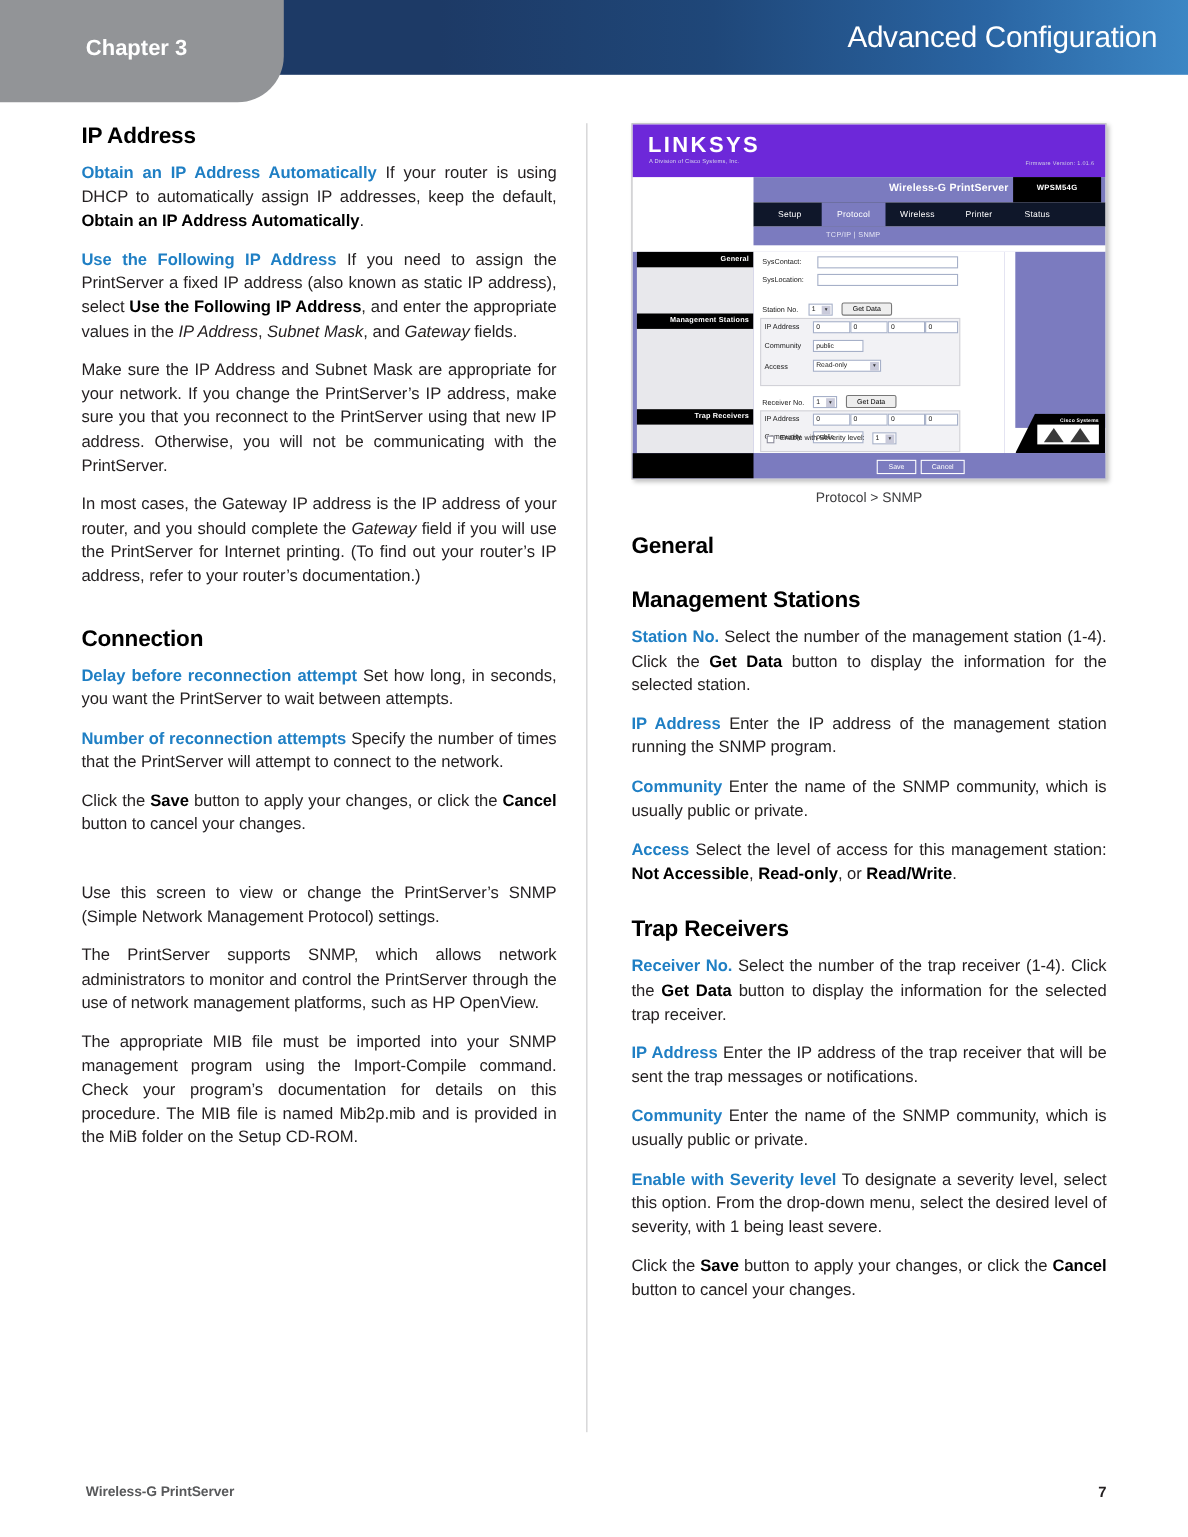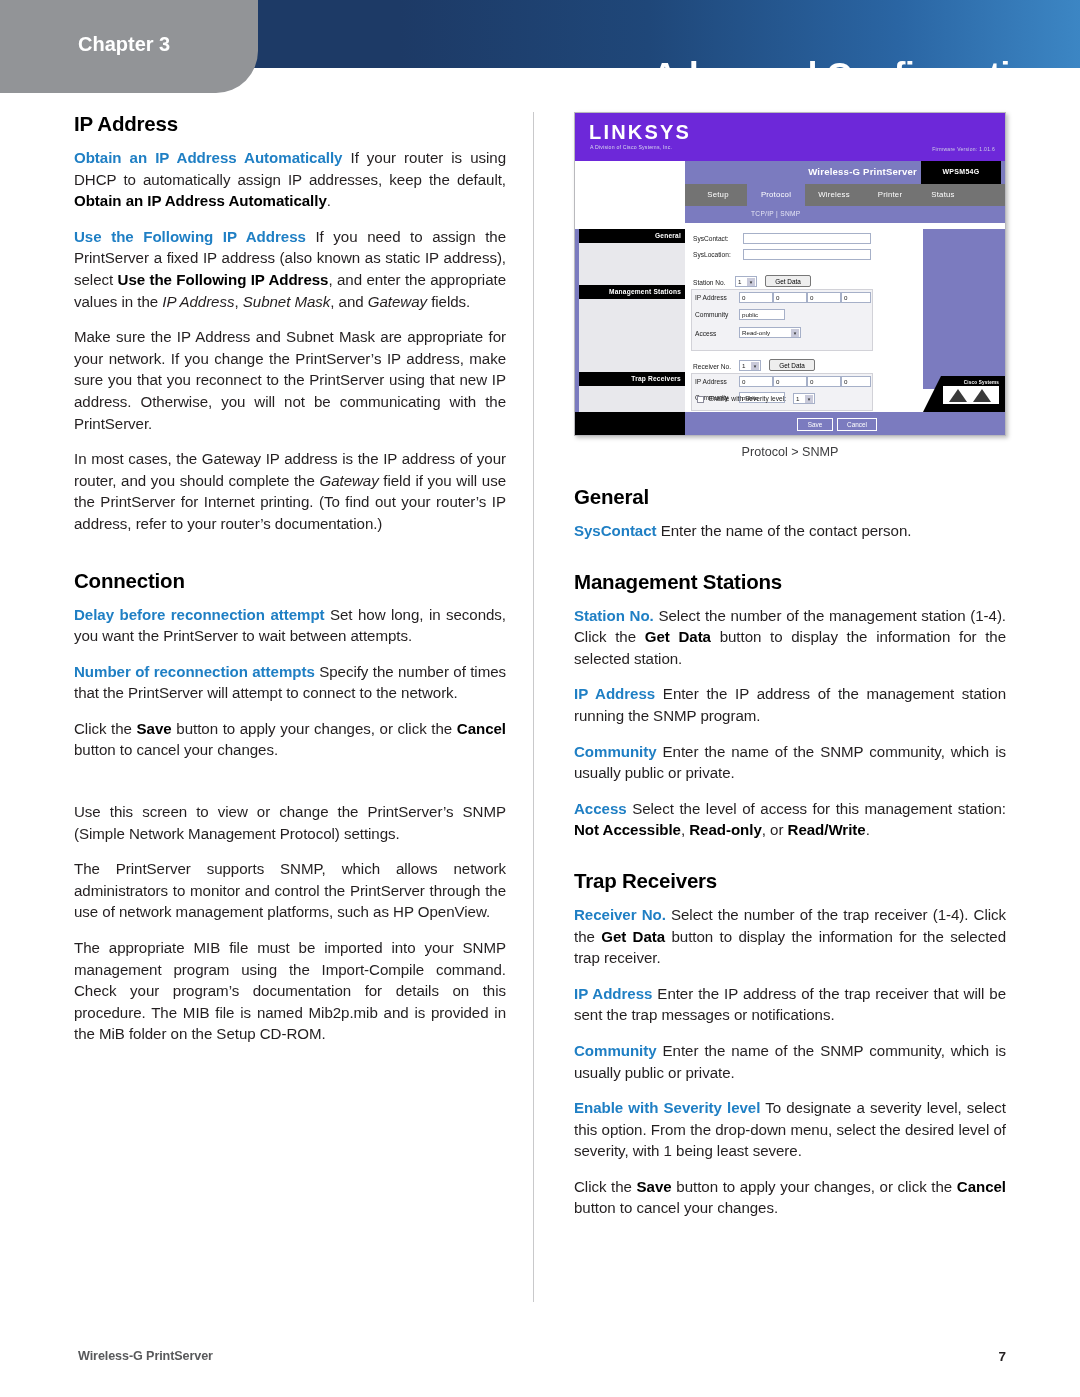--- a/index.html
+++ b/index.html
@@ -30,26 +30,25 @@
     width: 830px;
     height: 68px;
     background: linear-gradient(90deg,#1d3a66 0%, #1d3a66 18%, #1f4779 48%, #2a65a3 78%, #3c86c4 100%);
   }
   .header-title {
     position: absolute;
     right: 28px;
     top: 50%;
     transform: translateY(-50%);
     color: #ffffff;
-    font-size: 35px;
-    font-weight: bold;
+    font-size: 27px;
+    font-weight: normal;
     letter-spacing: -0.3px;
     font-family: "Liberation Sans", sans-serif;
     white-space: nowrap;
-    margin-top: 41px;
   }
   .chapter-tab {
     position: absolute;
     left: 0;
     top: 0;
     width: 258px;
     height: 93px;
     background: #929497;
     border-bottom-right-radius: 42px;
   }
@@ -198,21 +197,21 @@
     text-align: center;
     color: #ffffff;
     font-size: 7px;
     font-weight: bold;
     letter-spacing: 0.3px;
   }
 
   .shot .navbar {
     position: absolute; left: 110px; top: 71px;
     width: 320px; height: 22px;
-    background: #737373;
+    background: #0f172a;
   }
   .shot .navtab {
     position: absolute;
     top: 0;
     height: 22px;
     line-height: 22px;
     text-align: center;
     color: #ffffff;
     font-size: 7.8px;
     letter-spacing: 0.2px;
@@ -566,21 +565,20 @@
         </div>
       </div>
 
       <div class="caption">Protocol &gt; SNMP</div>
     </div>
 
     <div class="space-20"></div>
 
     <h2 class="sect">General</h2>
 
-    <p class="body"><span class="blue">SysContact</span><span>  Enter the name of the contact person.</span></p>
 
 
     <div class="space-14"></div>
     <h2 class="sect">Management Stations</h2>
 
     <p class="body"><span class="blue">Station No.</span><span> Select the number of the management station (1-4). Click the </span><span class="bold">Get Data</span><span> button to display the information for the selected station.</span></p>
 
     <p class="body"><span class="blue">IP Address</span><span> Enter the IP address of the management station running the SNMP program.</span></p>
 
     <p class="body"><span class="blue">Community</span><span> Enter the name of the SNMP community, which is usually public or private.</span></p>

